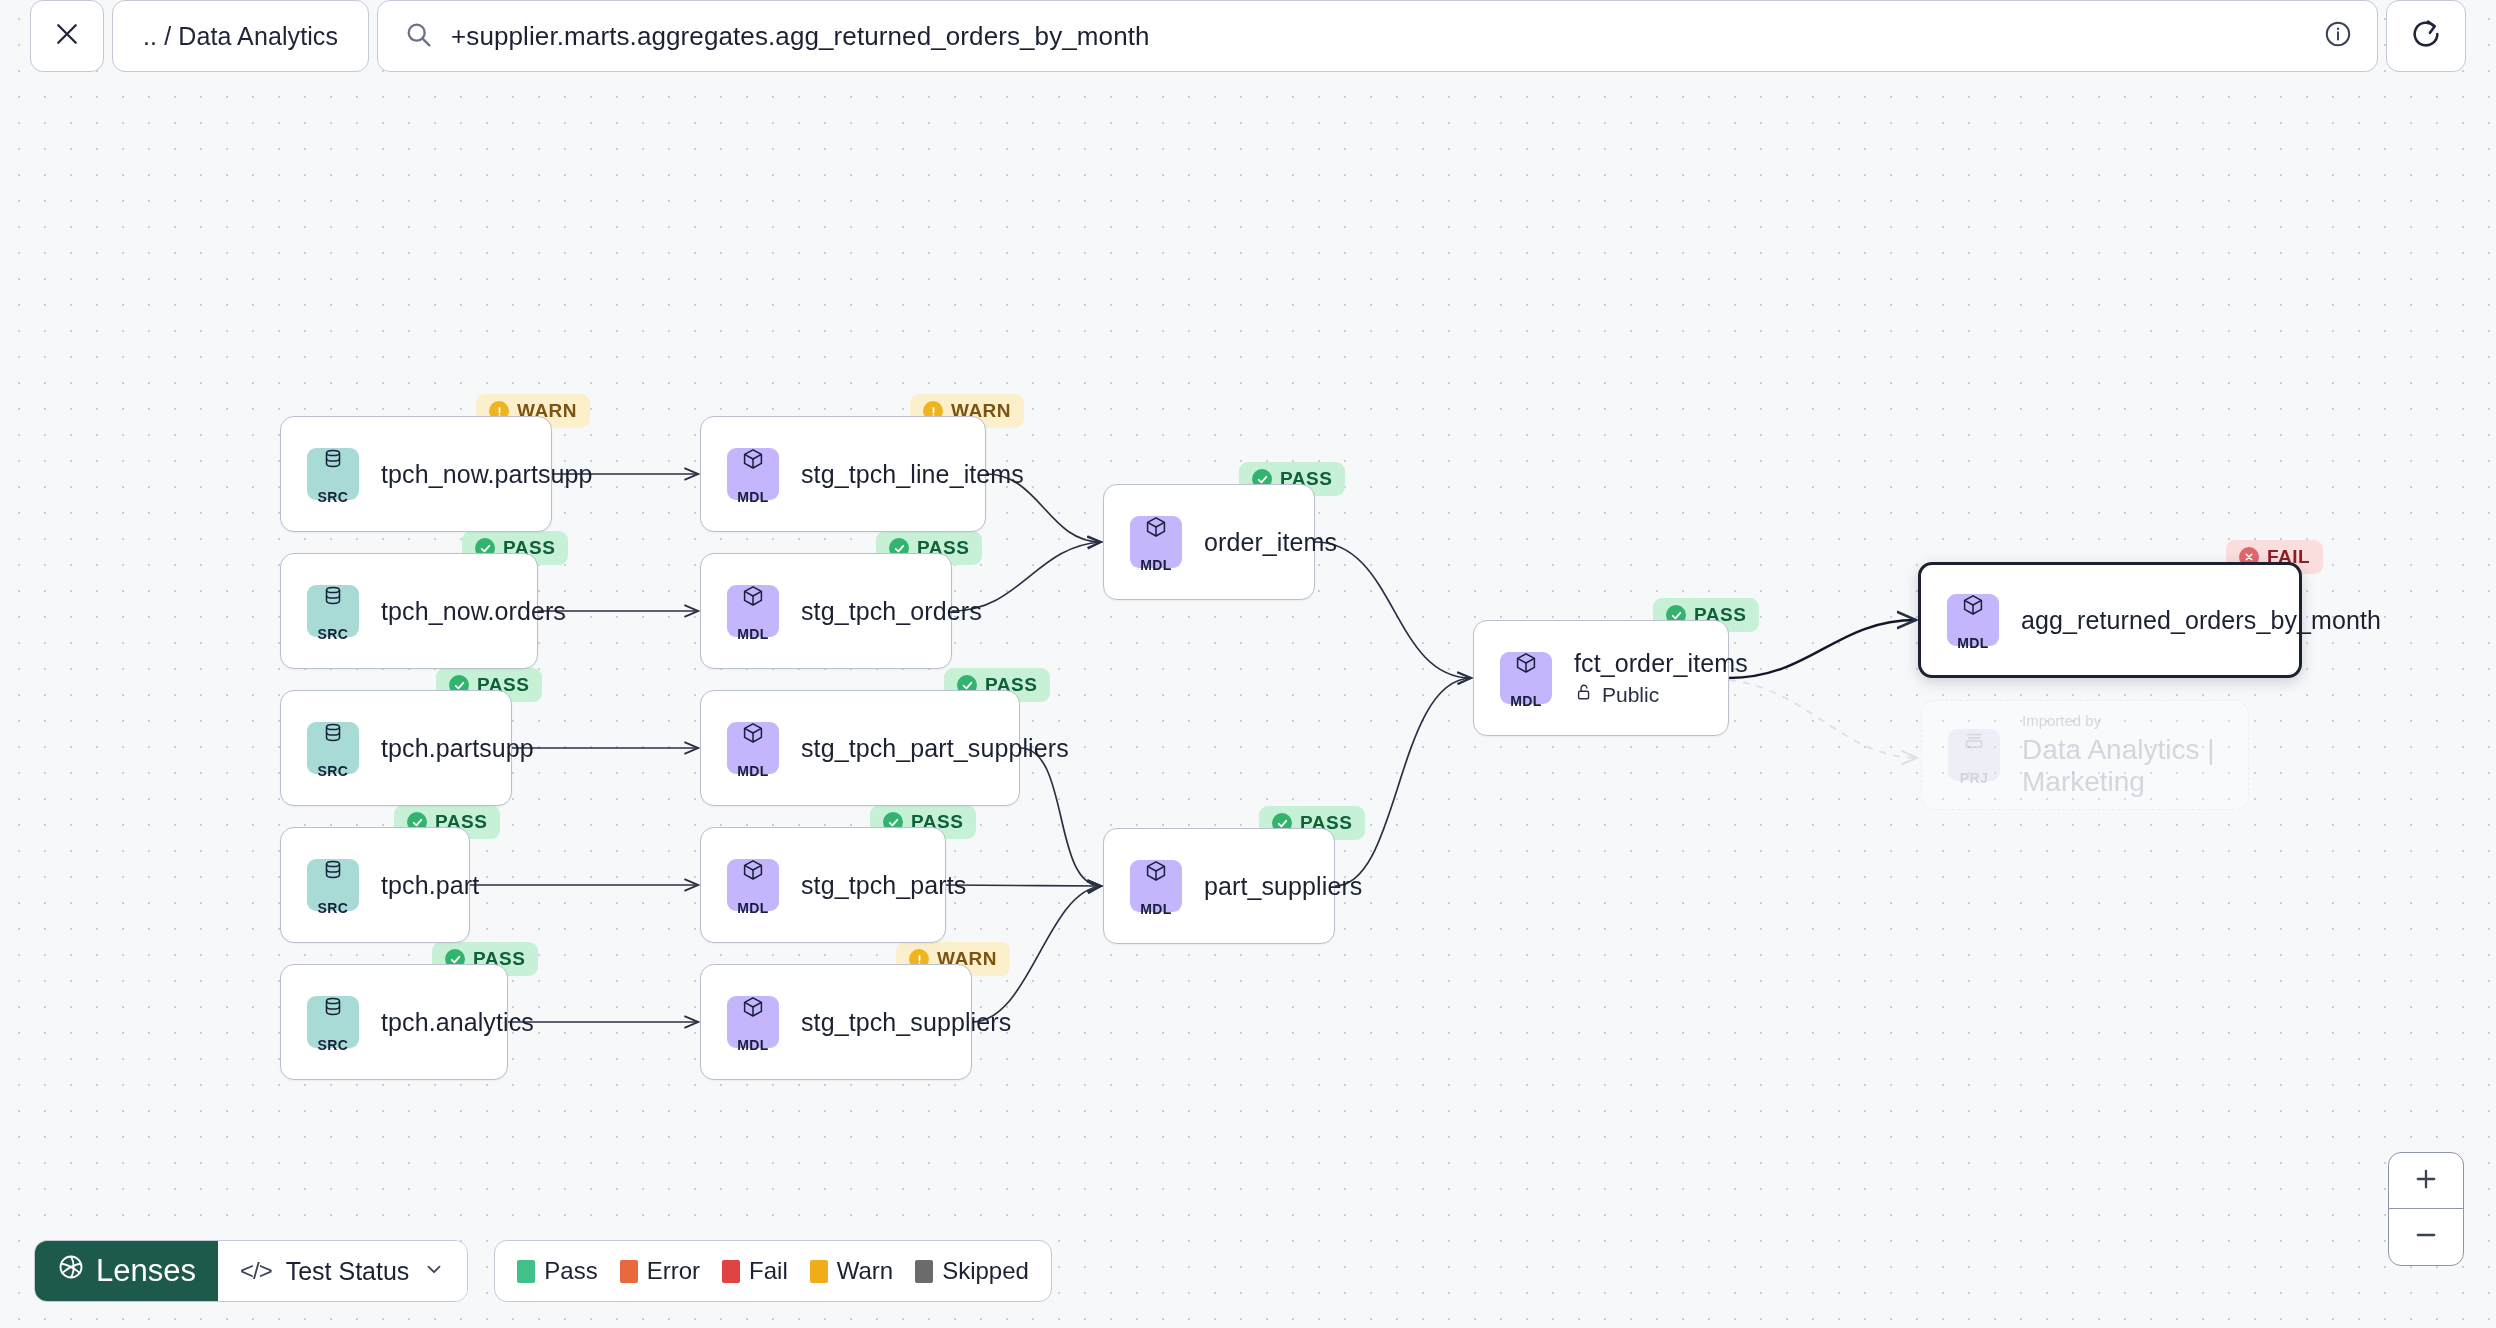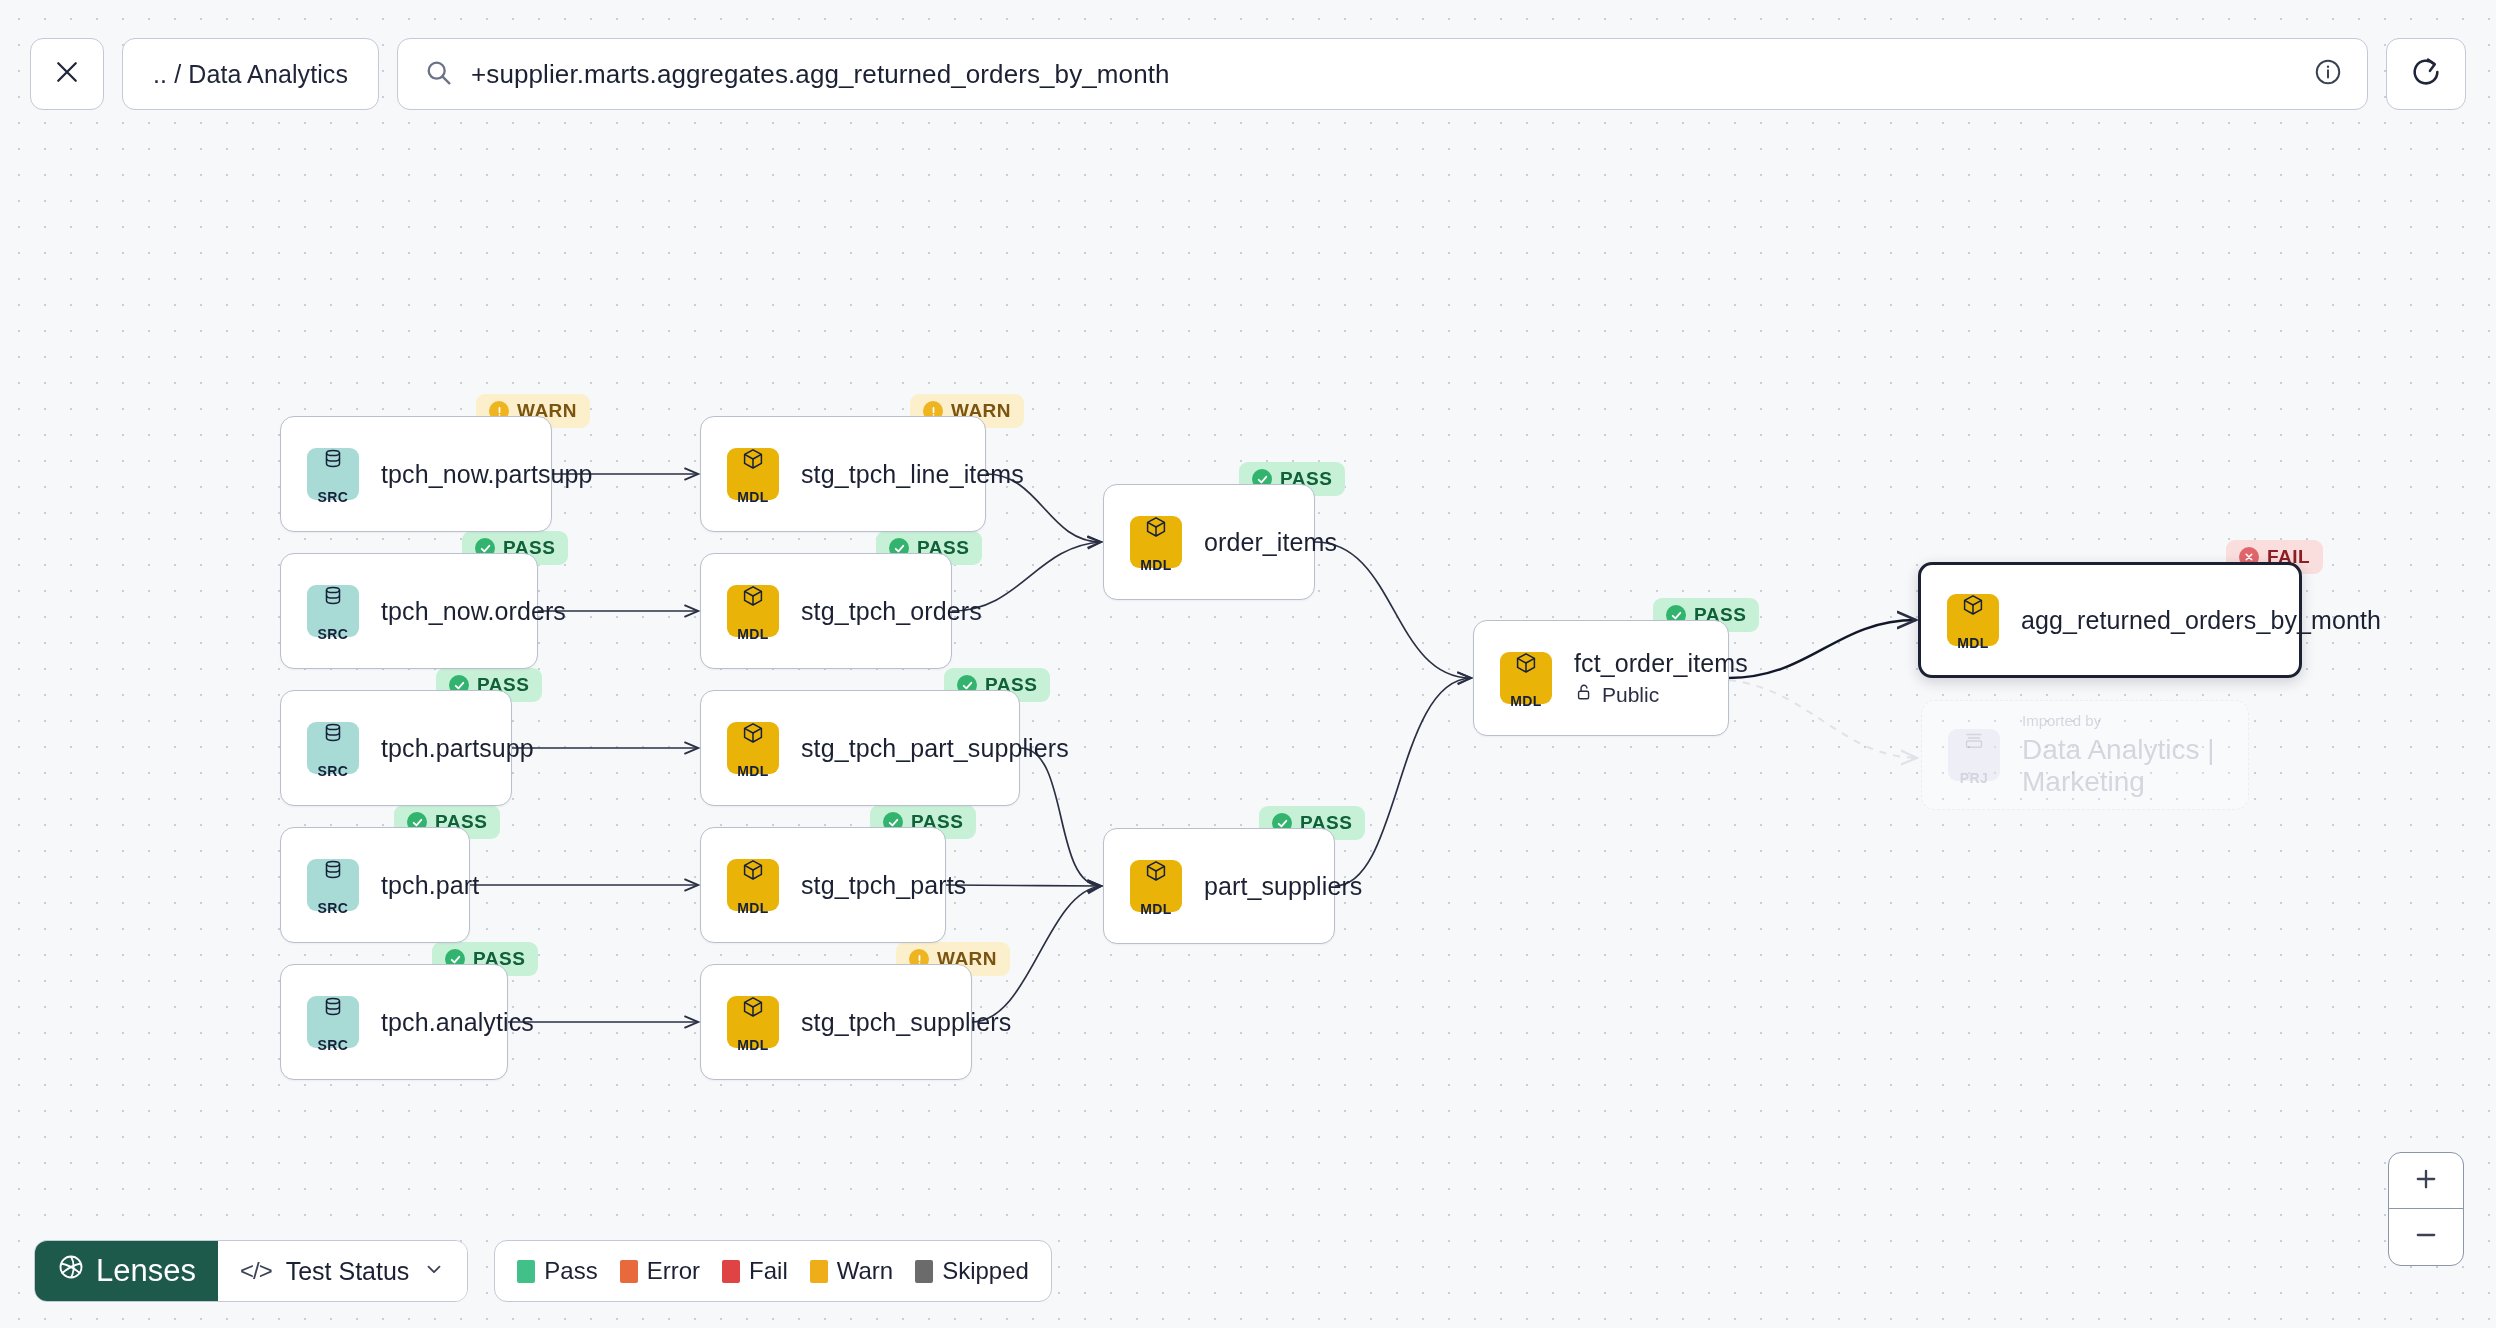--- a/index.html
+++ b/index.html
@@ -23,23 +23,23 @@
     background-position: 6px 6px;
   }
 
   
   #topbar {
     position: absolute;
     top: 0; left: 0;
     width: 2496px;
     height: 110px;
     display: flex;
-    align-items: flex-end;
+    align-items: flex-start;
     padding: 0 30px;
-    gap: 18px;
+    gap: 8px;
     z-index: 40;
   }
   .tb-btn {
     background: #ffffff;
     border: 1.6px solid #c3c9d6;
     border-radius: 13px;
     height: 72px;
     display: flex;
     align-items: center;
     justify-content: center;
@@ -113,21 +113,21 @@
     width: 52px; height: 52px;
     border-radius: 9px;
     display: flex;
     flex-direction: column;
     align-items: center;
     justify-content: center;
     gap: 16px;
     flex: none;
   }
   .type-chip.src { background: #a8dbd5; }
-  .type-chip.mdl { background: #eab308; }
+  .type-chip.mdl { background: #c4b5fd; }
   .type-chip.prj { background: #dcdcf2; }
   .type-chip .glyph { line-height: 0; margin-top: 2px; }
   .type-chip .tlabel {
     font-size: 14px;
     font-weight: 700;
     letter-spacing: .4px;
     color: #16203a;
     line-height: 1;
     margin-top: 3px;
   }

